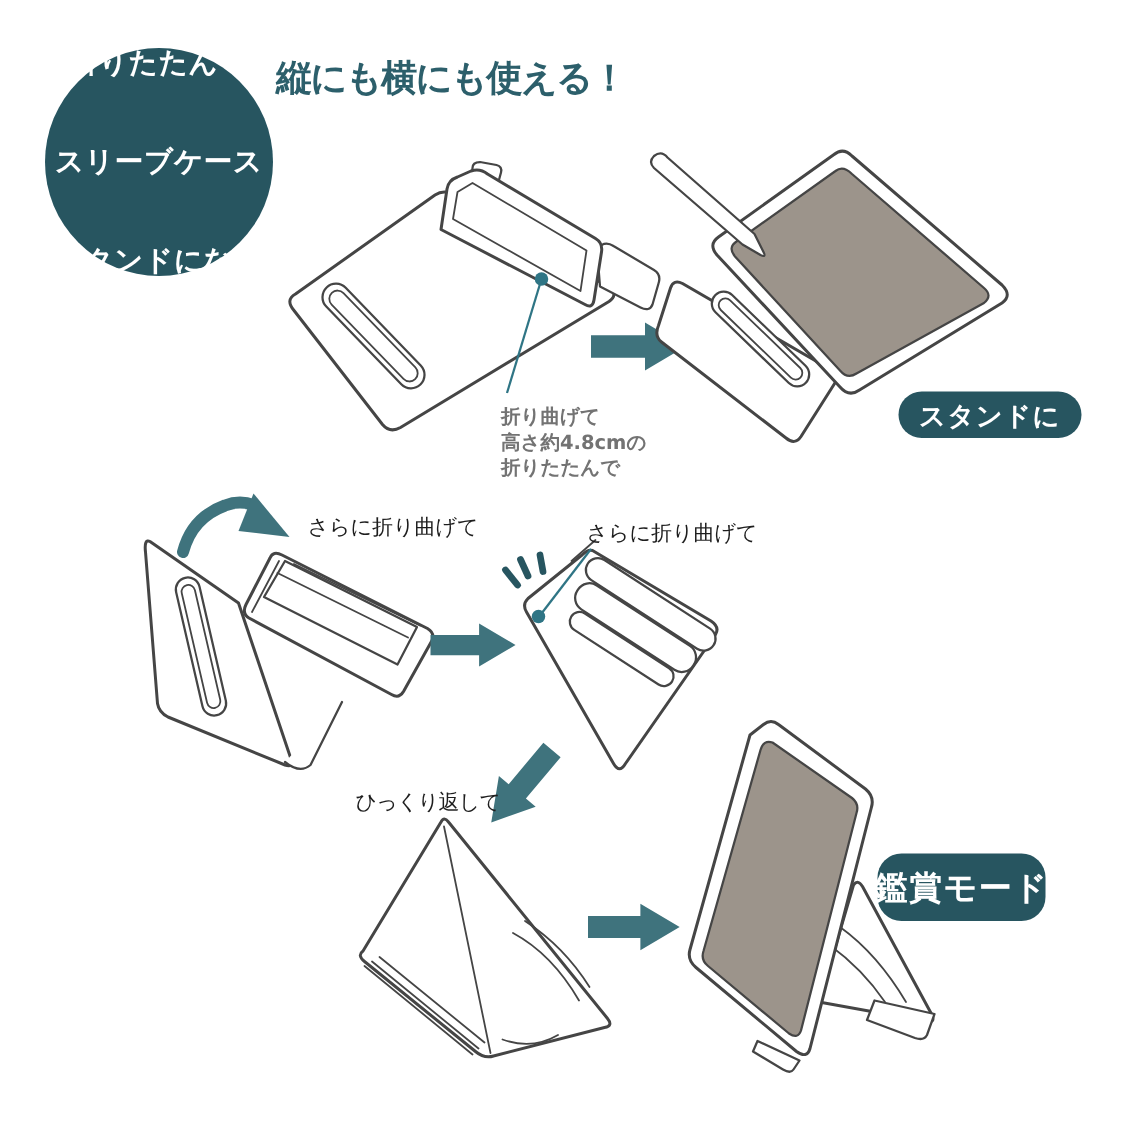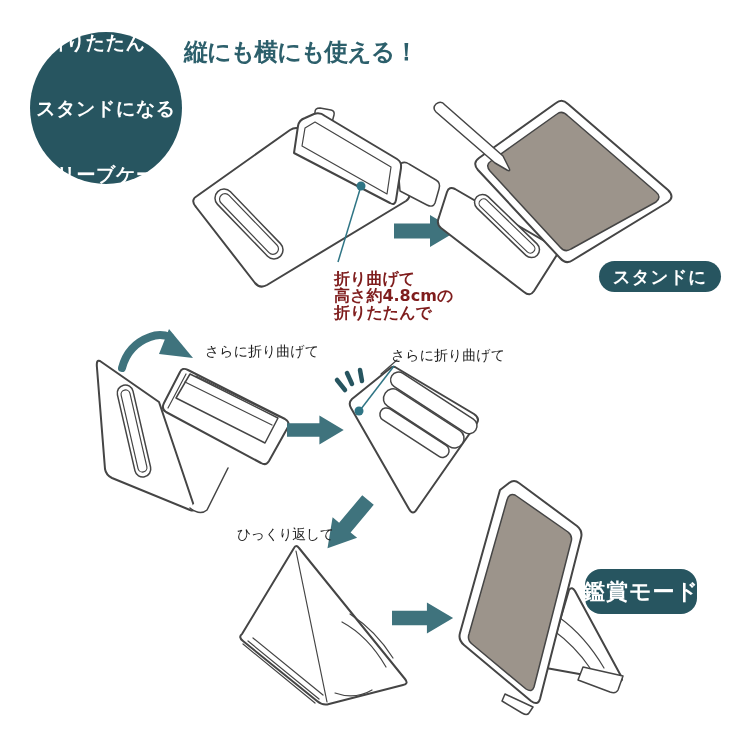--- a/index.html
+++ b/index.html
@@ -30,21 +30,21 @@
     left:30px;top:32px;width:152px;height:152px;border-radius:50%;
     background:var(--teal-dark);color:#fff;display:flex;flex-direction:column;
     align-items:center;justify-content:center;text-align:center;
     font-weight:bold;font-size:19px;line-height:30px;letter-spacing:0.5px;gap:36px;
   }
   .page-title{
     left:184px;top:36px;font-size:24px;font-weight:bold;color:var(--title);
     letter-spacing:-1px;white-space:nowrap;
   }
   .note{
-    left:334px;top:270px;font-size:16px;font-weight:bold;color:#7f1d1d;line-height:17px;
+    left:334px;top:270px;font-size:13px;font-weight:bold;color:#737373;line-height:17px;
   }
   .small-label{font-size:14px;font-weight:normal;color:#1d1d1d;white-space:nowrap;}
   .lbl-fold-more{left:205px;top:343px;}
   .lbl-magnet{left:391px;top:347px;}
   .lbl-flip{left:237px;top:526px;letter-spacing:-0.5px;}
   .pill{
     background:var(--teal-dark);color:#fff;font-weight:bold;border-radius:16px;
     display:flex;align-items:center;justify-content:center;letter-spacing:1px;white-space:nowrap;
   }
   .pill-op{left:599px;top:261px;width:122px;height:31px;font-size:17.5px;}
@@ -134,22 +134,22 @@
     <path class="thin" d="M560,618 Q585,636 604,668 M553,630 Q575,646 590,668"></path>
     <path class="outline-thin" d="M583,667 L623,676 L618,690 Q616,694 610,692 L578,680 Z"></path>
     <path class="outline" d="M509,483 Q514,479 519,483 L577,526 Q583,531 581,538 L540,699 Q538,706 531,701 L464,645 Q458,640 460,633 L500,490 Z"></path>
     <path class="screen" d="M515,495 L568,532 Q573,536 571,542 L534,687 Q532,693 526,689 L472,644 Q467,640 469,634 L507,500 Q509,493 515,495 Z"></path>
     <path class="outline-thin" d="M505,694 L533,707 L529,713 Q527,716 522,713 L502,701 Z"></path>
   </g>
 </svg>
 
 <div class="abs badge">
   <span>折りたたんで</span>
+  <span>スリーブケース</span>
   <span>スタンドになる</span>
-  <span>スリーブケース</span>
 </div>
 
 <div class="abs page-title">縦にも横にも使える！</div>
 
 <div class="abs note">
   <div>折り曲げて</div>
   <div>高さ約4.8cmの</div>
   <div>折りたたんで</div>
 </div>
 

